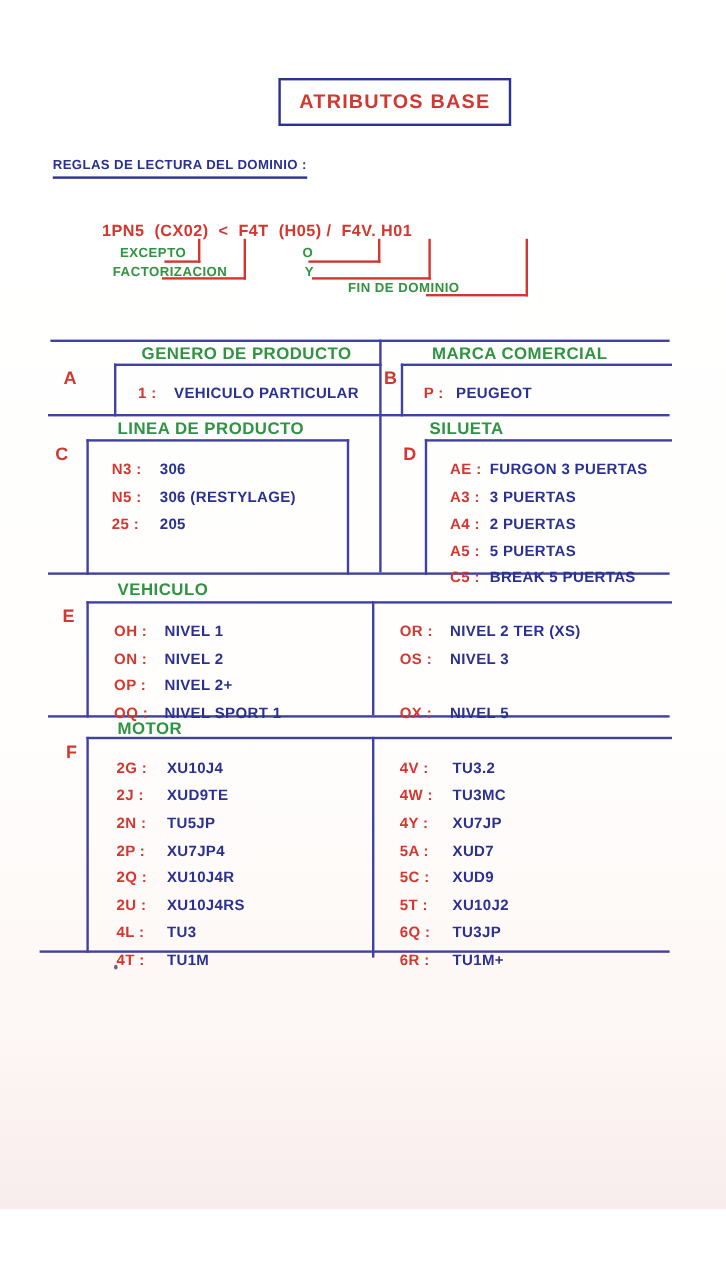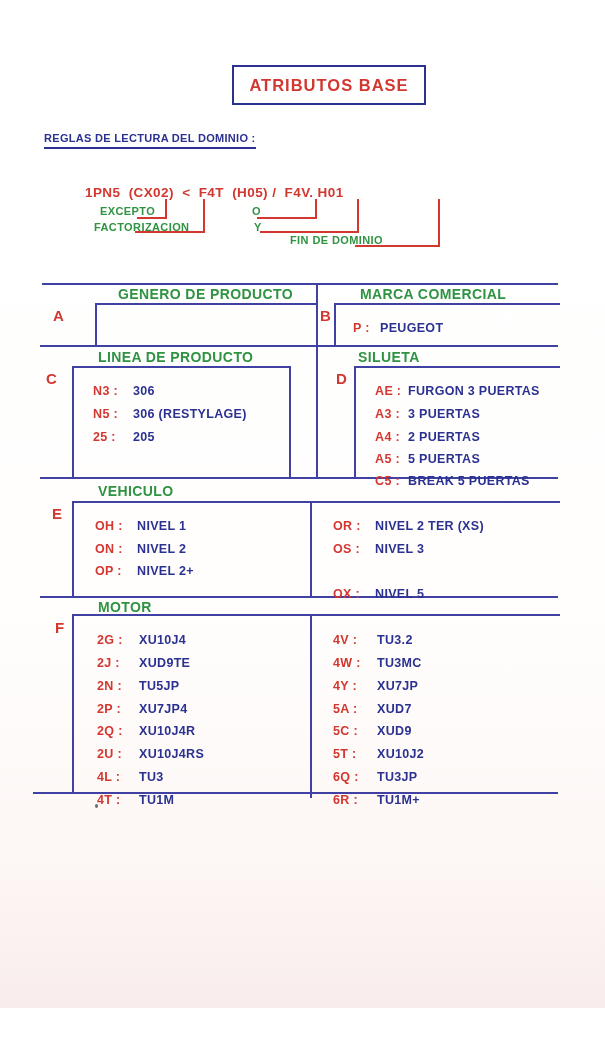--- a/index.html
+++ b/index.html
@@ -64,20 +64,23 @@
   <div class="flabel" style="left:254px;top:221px;">Y</div>
   <div class="flabel" style="left:290px;top:234px;">FIN DE DOMINIO</div>
 
   <div class="rule" style="left:42px;top:283px;width:516px;"></div>
   <div class="vline" style="left:316px;top:283px;height:62px;"></div>
   <div class="rule" style="left:40px;top:345px;width:518px;"></div>
 
   <div class="sect-header" style="left:118px;top:286px;">GENERO DE PRODUCTO</div>
   <div class="keyletter" style="left:53px;top:307px;">A</div>
   <div class="box" style="left:95px;top:303px;width:221px;height:42px;"></div>
+  <div class="item" style="left:100px;top:307px;">
+    <span class="code w30">1 :</span><span class="val">VEHICULO PARTICULAR</span>
+  </div>
 
   <div class="sect-header" style="left:360px;top:286px;">MARCA COMERCIAL</div>
   <div class="keyletter" style="left:320px;top:307px;">B</div>
   <div class="box" style="left:334px;top:303px;width:224px;height:42px;"></div>
   <div class="item" style="left:338px;top:307px;">
     <span class="code w27">P :</span><span class="val">PEUGEOT</span>
   </div>
 
   <div class="vline" style="left:316px;top:345px;height:132px;"></div>
   <div class="rule" style="left:40px;top:477px;width:518px;"></div>
@@ -122,20 +125,23 @@
 
   <div class="item" style="left:80px;top:505px;">
     <span class="code w42">OH :</span><span class="val">NIVEL 1</span>
   </div>
   <div class="item" style="left:80px;top:528px;">
     <span class="code w42">ON :</span><span class="val">NIVEL 2</span>
   </div>
   <div class="item" style="left:80px;top:550px;">
     <span class="code w42">OP :</span><span class="val">NIVEL 2+</span>
   </div>
+  <div class="item" style="left:80px;top:573px;">
+    <span class="code w42">OQ :</span><span class="val">NIVEL SPORT 1</span>
+  </div>
   <div class="item" style="left:318px;top:505px;">
     <span class="code w42">OR :</span><span class="val">NIVEL 2 TER (XS)</span>
   </div>
   <div class="item" style="left:318px;top:528px;">
     <span class="code w42">OS :</span><span class="val">NIVEL 3</span>
   </div>
   <div class="item" style="left:318px;top:573px;">
     <span class="code w42">OX :</span><span class="val">NIVEL 5</span>
   </div>
 

